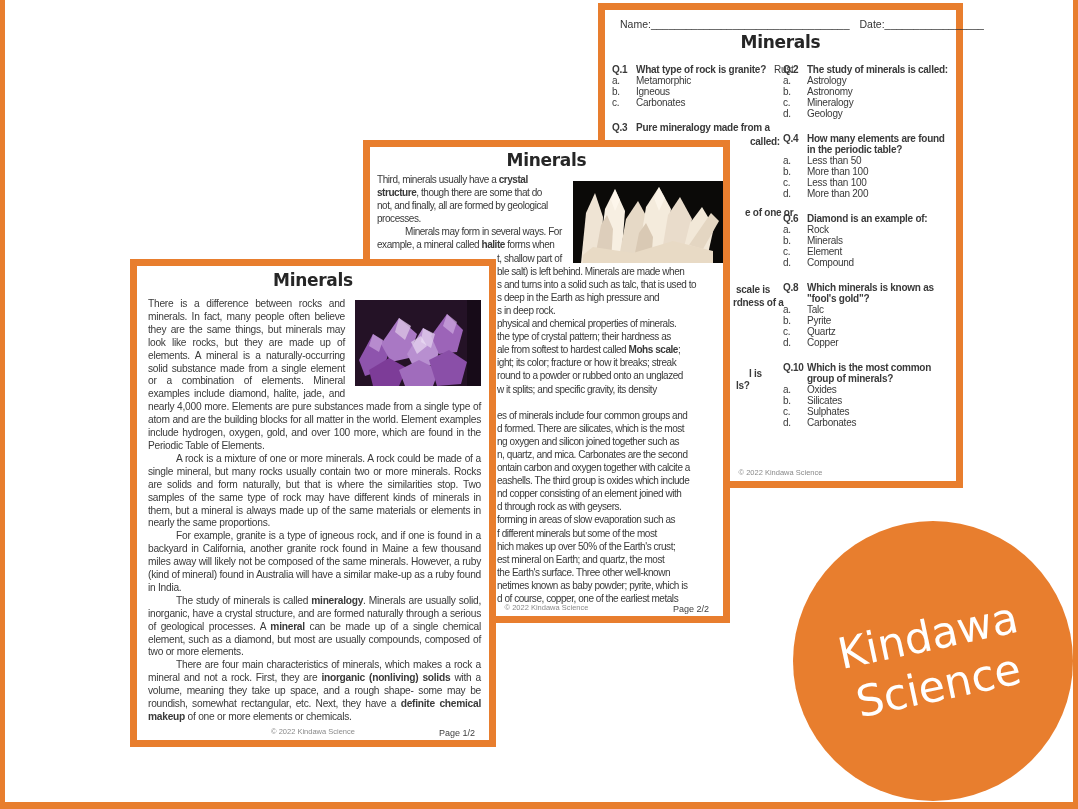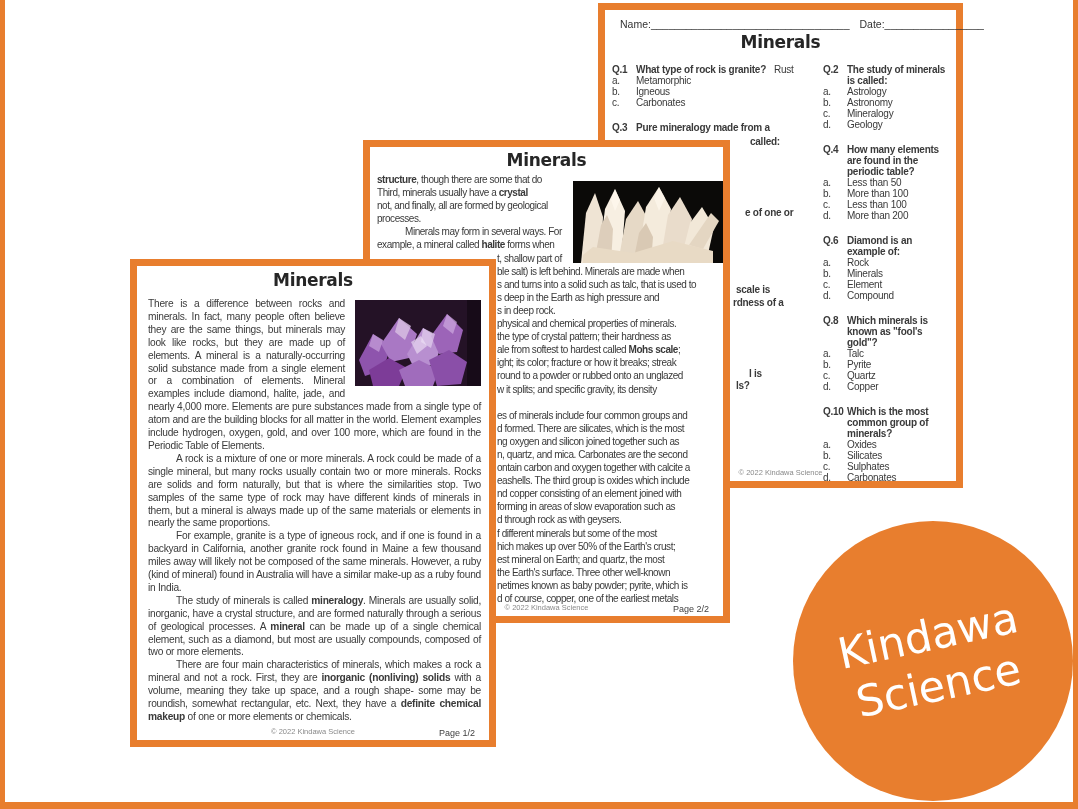--- a/index.html
+++ b/index.html
@@ -39,21 +39,21 @@
   .photo-float{float:right;margin:2px 0 4px 10px;line-height:0;}
 
   
   .m-body{position:absolute;left:7px;right:7px;top:26px;font-size:10px;letter-spacing:-0.45px;color:var(--ink);}
   .mline{height:13.1px;line-height:13.1px;white-space:nowrap;overflow:visible;}
   .m-photo{position:absolute;left:203px;top:34px;line-height:0;z-index:2;}
 
   
   .q-namerow{position:absolute;top:8px;left:15px;right:15px;font-size:10.5px;color:#333;white-space:nowrap;}
   .q-namerow .gap{display:inline-block;width:10px;}
-  .q-cols{position:absolute;top:54px;left:7px;right:4px;display:flex;font-size:10px;line-height:11px;letter-spacing:-0.25px;gap:40px;}
+  .q-cols{position:absolute;top:54px;left:7px;right:4px;display:flex;font-size:10px;line-height:11px;letter-spacing:-0.25px;}
   .q-col.left{width:171px;flex:none;}
   .q-col.right{flex:1;}
   .q{margin-top:14px;}
   .q:first-child{margin-top:0;}
   .q-head{display:flex;}
   .q-num{width:24px;flex:none;font-weight:bold;}
   .q-text{font-weight:bold;}
   .q-col.left .q-text{white-space:nowrap;}
   .q-extra{font-weight:normal;margin-left:8px;}
   .opt{display:flex;}
@@ -259,22 +259,22 @@
         <polygon points="60,82 66,52 73,42 80,56 78,82" fill="#d9c9b4"></polygon>
         <polygon points="87,82 95,34 107,16 119,38 112,82" fill="#e9dccb"></polygon>
         <polygon points="107,82 117,42 129,26 141,46 133,82" fill="#f2e8d8"></polygon>
         <polygon points="116,64 138,32 146,40 130,68" fill="#e4d6c2"></polygon>
         <polygon points="10,82 140,82 140,70 100,60 60,72 20,66 10,74" fill="#e8dac5"></polygon>
         <polygon points="42,8 47,19 42,30 38,19" fill="#fffaf0" opacity="0.7"></polygon>
         <polygon points="86,6 92,17 86,30 81,17" fill="#fffaf0" opacity="0.6"></polygon>
       </svg>
     </div>
     <div class="m-body">
+        <div class="mline"><span>Third, minerals usually have a </span><b>crystal</b></div>
         <div class="mline"><b>structure</b><span>, though there are some that do</span></div>
-        <div class="mline"><span>Third, minerals usually have a </span><b>crystal</b></div>
         <div class="mline"><span>not, and finally, all are formed by geological</span></div>
         <div class="mline"><span>processes.</span></div>
         <div class="mline" style="padding-left: 28px;"><span>Minerals may form in several ways. For</span></div>
         <div class="mline"><span>example, a mineral called </span><b>halite</b><span> forms when</span></div>
         <div class="mline" style="padding-left: 120px;"><span>t, shallow part of</span></div>
         <div class="mline" style="padding-left: 120px;"><span>ble salt) is left behind. Minerals are made when</span></div>
         <div class="mline" style="padding-left: 120px;"><span>s and turns into a solid such as talc, that is used to</span></div>
         <div class="mline" style="padding-left: 120px;"><span>s deep in the Earth as high pressure and</span></div>
         <div class="mline" style="padding-left: 120px;"><span>s in deep rock.</span></div>
         <div class="mline" style="padding-left: 120px;"><span>physical and chemical properties of minerals.</span></div>
@@ -284,22 +284,22 @@
         <div class="mline" style="padding-left: 120px;"><span>round to a powder or rubbed onto an unglazed</span></div>
         <div class="mline" style="padding-left: 120px;"><span>w it splits; and specific gravity, its density</span></div>
         <div class="mline">&nbsp;</div>
         <div class="mline" style="padding-left: 120px;"><span>es of minerals include four common groups and</span></div>
         <div class="mline" style="padding-left: 120px;"><span>d formed. There are silicates, which is the most</span></div>
         <div class="mline" style="padding-left: 120px;"><span>ng oxygen and silicon joined together such as</span></div>
         <div class="mline" style="padding-left: 120px;"><span>n, quartz, and mica. Carbonates are the second</span></div>
         <div class="mline" style="padding-left: 120px;"><span>ontain carbon and oxygen together with calcite a</span></div>
         <div class="mline" style="padding-left: 120px;"><span>eashells. The third group is oxides which include</span></div>
         <div class="mline" style="padding-left: 120px;"><span>nd copper consisting of an element joined with</span></div>
+        <div class="mline" style="padding-left: 120px;"><span>d through rock as with geysers.</span></div>
         <div class="mline" style="padding-left: 120px;"><span>forming in areas of slow evaporation such as</span></div>
-        <div class="mline" style="padding-left: 120px;"><span>d through rock as with geysers.</span></div>
         <div class="mline" style="padding-left: 120px;"><span>f different minerals but some of the most</span></div>
         <div class="mline" style="padding-left: 120px;"><span>hich makes up over 50% of the Earth's crust;</span></div>
         <div class="mline" style="padding-left: 120px;"><span>est mineral on Earth; and quartz, the most</span></div>
         <div class="mline" style="padding-left: 120px;"><span>the Earth's surface. Three other well-known</span></div>
         <div class="mline" style="padding-left: 120px;"><span>netimes known as baby powder; pyrite, which is</span></div>
         <div class="mline" style="padding-left: 120px;"><span>d of course, copper, one of the earliest metals</span></div>
       </div>
     <div class="pfoot">
       <span class="copy">© 2022 Kindawa Science</span>
       <span class="pnum">Page 2/2</span>

